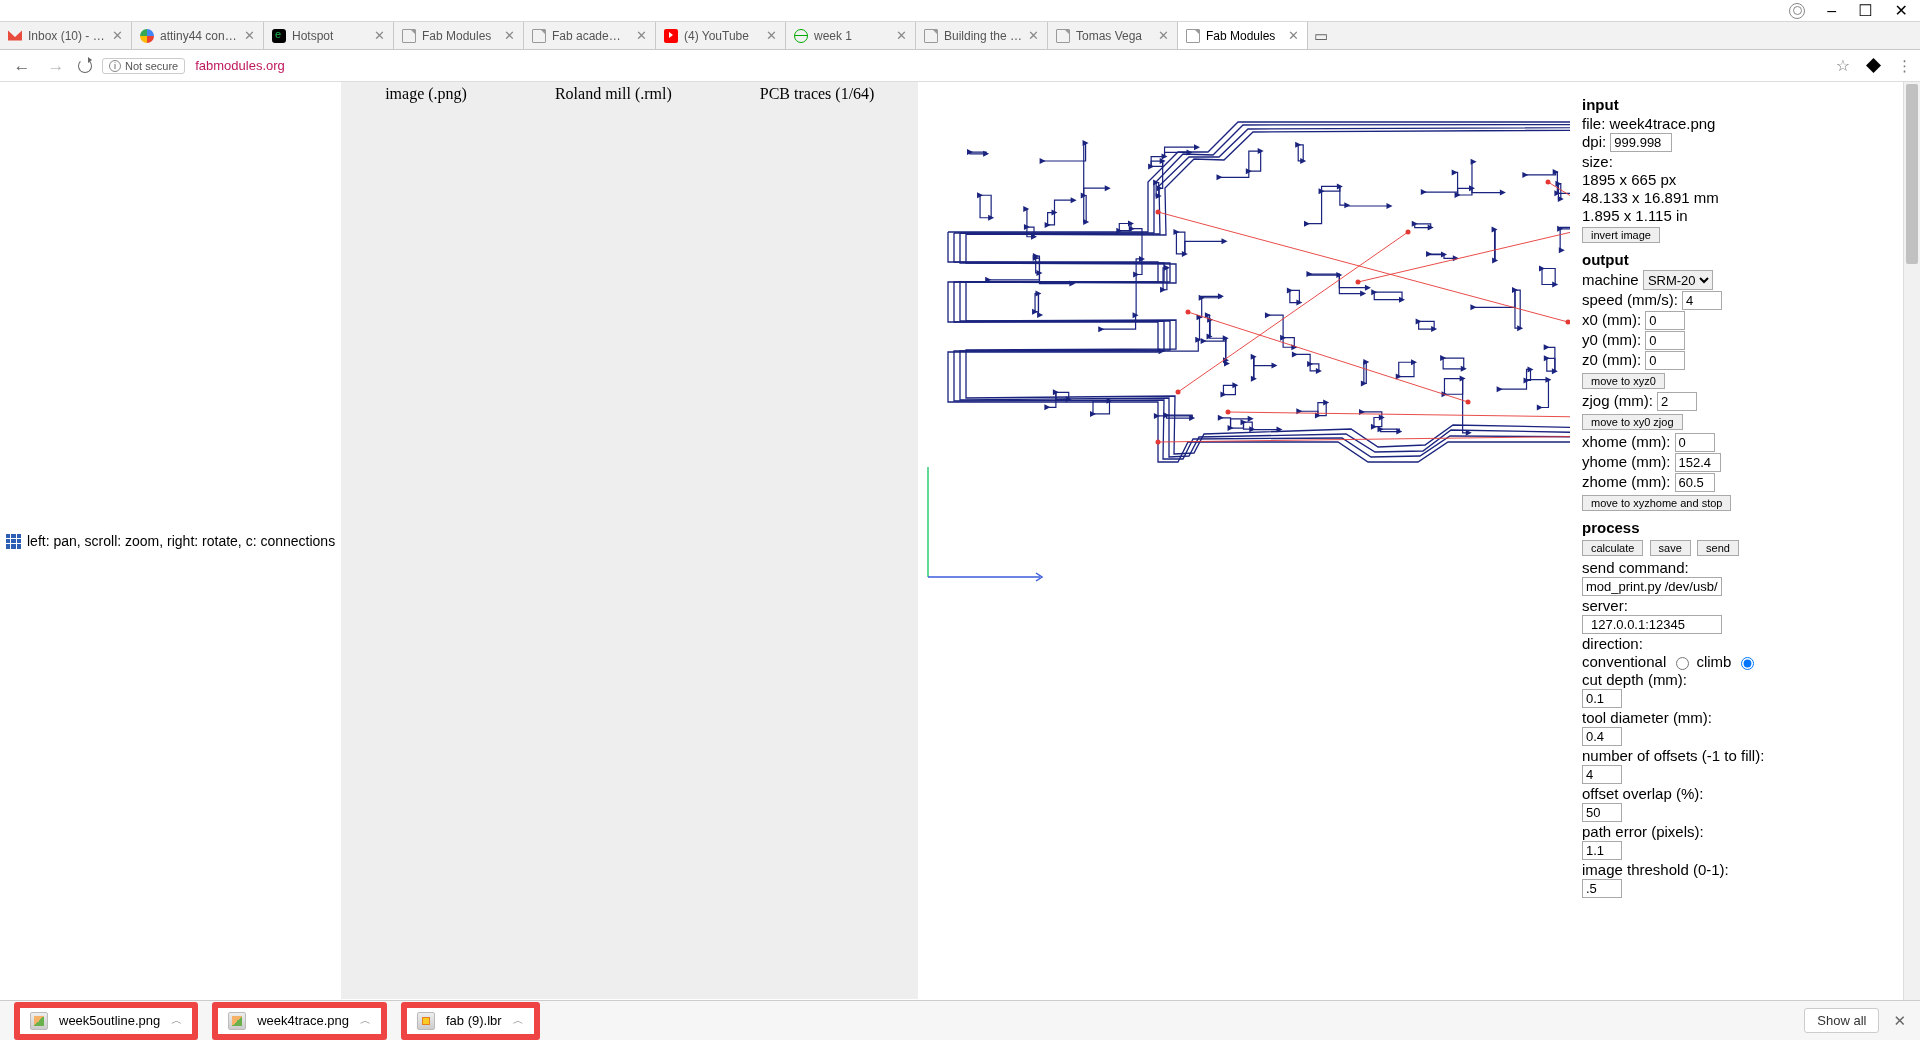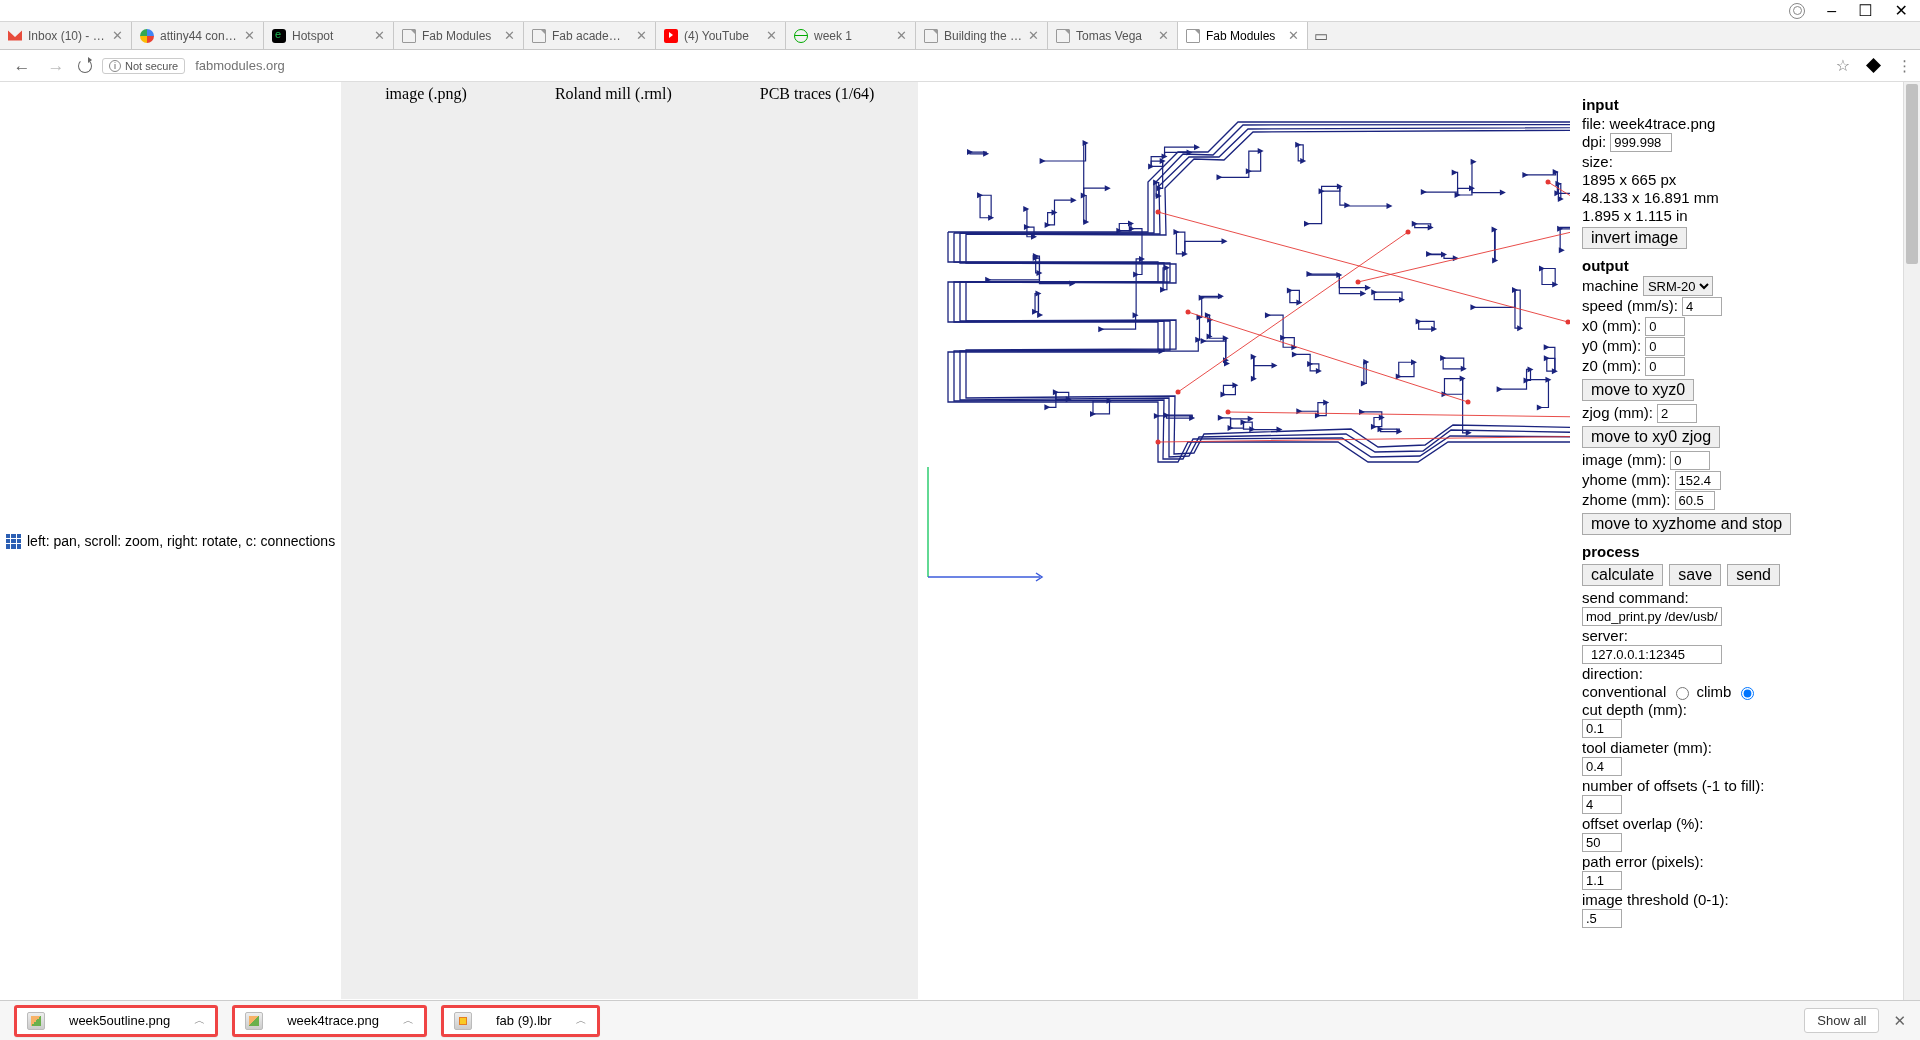--- a/index.html
+++ b/index.html
@@ -29,21 +29,21 @@
 .favicon.globe::after{content:"";position:absolute;top:5px;left:0;width:100%;border-top:1px solid #0a0;}
 .tab-strip .newtab { width:26px;display:flex;align-items:center;justify-content:center;color:#666;font-size:15px;}
 
 .addr-bar { height:32px; display:flex; align-items:center; gap:10px; padding:0 10px; border-bottom:1px solid #ddd;}
 .nav-arrow { width:24px; text-align:center; font-size:17px; color:#666; }
 .nav-arrow.dim { color:#bbb;}
 .reload{width:14px;height:14px;border:1.8px solid #666;border-radius:50%;border-top-color:transparent;position:relative;}
 .reload::after{content:"";position:absolute;top:-3px;right:-1px;border-left:4px solid #666;border-top:3px solid transparent;border-bottom:3px solid transparent;}
 .site-info{display:flex;align-items:center;gap:4px;border:1px solid #ccc;border-radius:3px;padding:1px 6px;font-size:11px;color:#555;}
 .site-info .i{width:12px;height:12px;border:1px solid #888;border-radius:50%;text-align:center;line-height:11px;font-size:9px;}
-.url{font-size:13px;color:#737373;flex:1;}
+.url{font-size:13px;color:#be185d;flex:1;}
 .addr-right{display:flex;align-items:center;gap:16px;color:#777;font-size:15px;}
 .star{font-size:16px;}
 .ext{width:15px;height:15px;display:inline-block;background:#000;clip-path:polygon(50% 0,100% 50%,50% 100%,0 50%);border-radius:3px;}
 .dots{letter-spacing:-2px;}
 
 
 .page { flex:1; display:flex; flex-direction:row; position:relative; overflow:hidden;}
 .help-row{display:flex;align-items:center;gap:6px;padding:4px 6px;font-size:14px;font-family:"Times New Roman",serif;}
 .grid-icon{width:15px;height:15px;display:inline-grid;grid-template-columns:repeat(3,1fr);gap:1px;}
 .grid-icon span{background:#2c5fb3;}
@@ -52,32 +52,32 @@
 
 .workspace{flex:1;display:flex;overflow:hidden;}
 .canvas-area{flex:1;position:relative;background:#fff;overflow:hidden;}
 .canvas-area svg{position:absolute;top:0;left:0;}
 
 .side-panel{width:350px;padding:8px 12px;font-family:"Times New Roman",serif;font-size:15px;color:#000;overflow-y:auto;}
 .side-panel h4{font-weight:bold;margin-top:6px;margin-bottom:2px;font-size:15px;}
 .field{margin:1px 0;}
 .field input[type=text]{font-family:Arial;font-size:13px;border:1px solid #a9a9a9;background:#fff;padding:0 3px;height:19px;}
 .field select{font-family:Arial;font-size:13px;border:1px solid #a9a9a9;height:20px;}
-.btn{display:inline-block;font-family:Arial;font-size:16px;background:#efefef;border:1px solid #a9a9a9;padding:1px 8px;margin:2px 2px 2px 0;}
+.btn{display:inline-block;font-family:Arial;font-size:11px;background:#efefef;border:1px solid #a9a9a9;padding:1px 8px;margin:2px 2px 2px 0;}
 .radio-row input{vertical-align:middle;margin:0 3px 0 10px;}
 
 .h-scroll{height:17px;background:#f1f1f1;border-top:1px solid #ddd;position:relative;}
 .h-scroll .thumb{position:absolute;top:2px;left:2px;height:12px;width:60px;background:#c1c1c1;border-radius:2px;}
 .h-scroll .rarrow{position:absolute;right:4px;top:2px;font-size:11px;color:#666;}
 .v-scroll{position:absolute;top:0;right:0;bottom:0;width:17px;background:#f1f1f1;border-left:1px solid #ddd;}
 .v-scroll .thumb{position:absolute;top:2px;left:2px;width:12px;height:180px;background:#c1c1c1;border-radius:2px;}
 
 
 .downloads{height:40px;background:#f6f6f6;border-top:1px solid #ccc;display:flex;align-items:center;padding:0 14px;gap:14px;}
-.dl-item{display:flex;align-items:center;gap:24px;border:3px solid #ef4444;border-radius:3px;padding:4px 10px;background:#fff;font-size:13px;box-shadow:0 1px 1px rgba(0,0,0,.05);}
+.dl-item{display:flex;align-items:center;gap:11px;border:6px solid #ef4444;border-radius:3px;padding:4px 10px;background:#fff;font-size:13px;box-shadow:0 1px 1px rgba(0,0,0,.05);}
 .dl-icon{width:18px;height:18px;background:linear-gradient(#eee,#ccc);border:1px solid #bbb;border-radius:2px;position:relative;}
 .dl-icon.img::after{content:"";position:absolute;inset:3px;background:linear-gradient(135deg,#f7b267 50%,#6ab04c 50%);}
 .dl-icon.flb::after{content:"";position:absolute;inset:4px;border:1px solid #e67e22;background:#f9ca24;}
 .dl-item .chev{color:#777;font-size:11px;}
 .dl-spacer{flex:1;}
 .showall{font-size:13px;color:#333;border:1px solid #ccc;padding:4px 12px;border-radius:3px;background:#fff;}
 .dl-close{color:#666;font-size:15px;}
 </style>
 </head>
 <body>
@@ -747,21 +747,21 @@
 
       <h4>output</h4>
       <div class="field"><span>machine </span><select><option>SRM-20</option></select></div>
       <div class="field"><span>speed (mm/s): </span><input type="text" style="width: 40px;" value="4"></div>
       <div class="field"><span>x0 (mm): </span><input type="text" style="width: 40px;" value="0"></div>
       <div class="field"><span>y0 (mm): </span><input type="text" style="width: 40px;" value="0"></div>
       <div class="field"><span>z0 (mm): </span><input type="text" style="width: 40px;" value="0"></div>
       <span class="btn">move to xyz0</span>
       <div class="field"><span>zjog (mm): </span><input type="text" style="width: 40px;" value="2"></div>
       <span class="btn">move to xy0 zjog</span>
-      <div class="field"><span>image (mm): </span><input type="text" style="width: 40px;" value="0"></div>
+      <div class="field"><span>xhome (mm): </span><input type="text" style="width: 40px;" value="0"></div>
       <div class="field"><span>yhome (mm): </span><input type="text" style="width: 46px;" value="152.4"></div>
       <div class="field"><span>zhome (mm): </span><input type="text" style="width: 40px;" value="60.5"></div>
       <span class="btn">move to xyzhome and stop</span>
 
       <h4>process</h4>
       <div>
         <span class="btn">calculate</span>
         <span class="btn">save</span>
         <span class="btn">send</span>
       </div>

